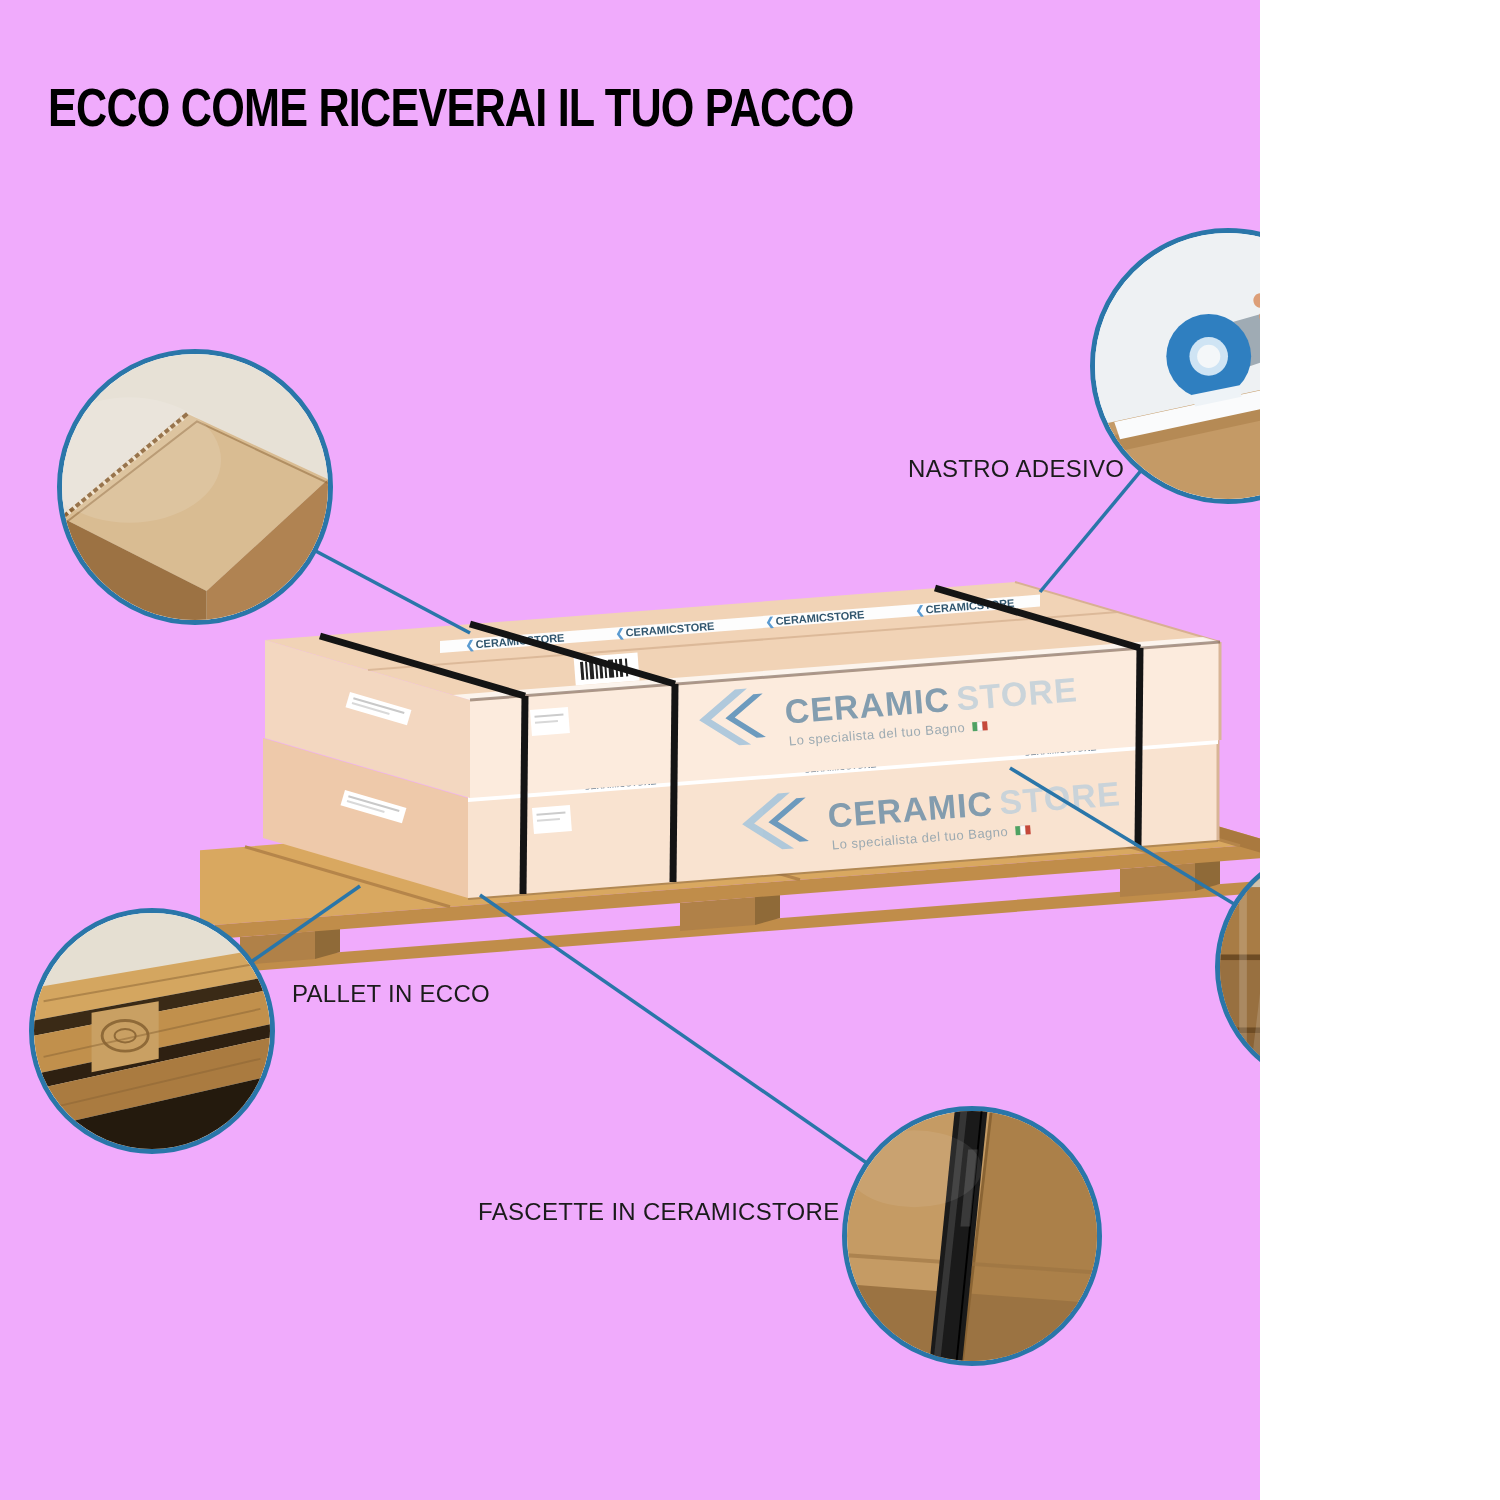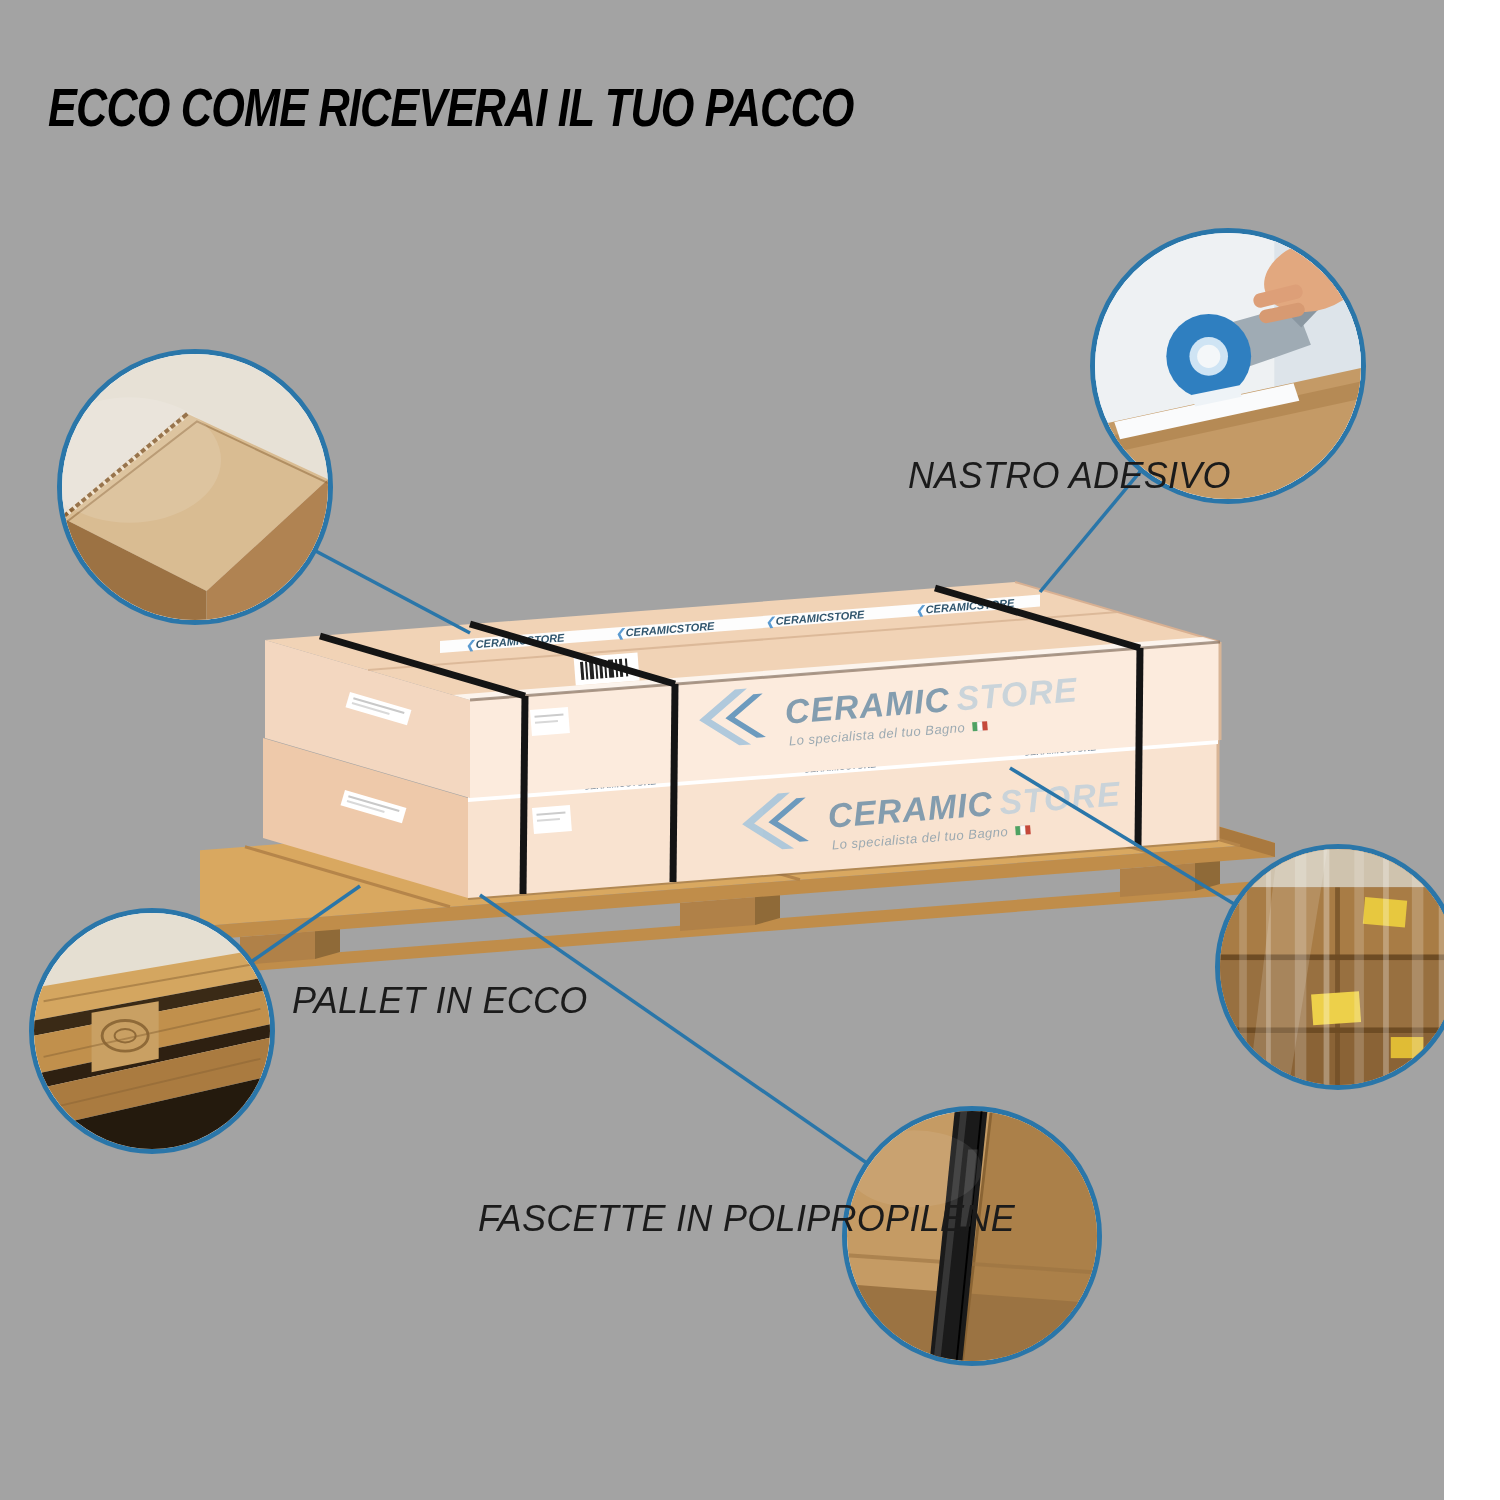--- a/index.html
+++ b/index.html
@@ -1,21 +1,21 @@
 <!DOCTYPE html>
 <html><head>
 <meta charset="utf-8">
 <style>
   html,body{margin:0;padding:0;background:#fff;}
-  .canvas{position:relative;width:1444px;height:1500px;background:#a3a3a3;
-          font-family:"Liberation Sans",sans-serif;overflow:hidden;font-style:italic;}
+  .canvas{position:relative;width:1260px;height:1500px;background:#f0abfc;
+          font-family:"Liberation Sans",sans-serif;overflow:hidden;}
   .title{position:absolute;left:48px;top:40px;font-size:54px;font-weight:700;
          color:#000;white-space:nowrap;letter-spacing:-1px;
          transform:scaleX(.8);transform-origin:left top;}
-  .label{position:absolute;font-size:36px;color:#1b1b1b;letter-spacing:.3px;white-space:nowrap;}
+  .label{position:absolute;font-size:24px;color:#1b1b1b;letter-spacing:.3px;white-space:nowrap;}
   .l-cartone{left:345px;top:490px}
   .l-nastro{left:908px;top:455px}
   .l-pellicola{left:948px;top:928px}
   .l-pallet{left:292px;top:980px}
   .l-fascette{left:478px;top:1198px}
   .callout{position:absolute;border-radius:50%;border:5px solid #2a76a9;overflow:hidden;
            background:#fff;box-sizing:border-box;}
   .callout svg{display:block;width:100%;height:100%;}
   .c-cartone{left:57px;top:349px;width:276px;height:276px}
   .c-nastro{left:1090px;top:228px;width:276px;height:276px}
@@ -263,15 +263,15 @@
       <polygon points="112,0 146,0 120,260 86,260" fill="#1a1a1a"></polygon>
       <polygon points="118,0 125,0 97,260 90,260" fill="#4a4a4a" opacity=".6"></polygon>
       <line x1="140" y1="0" x2="114" y2="260" stroke="#000000" stroke-width="2"></line>
       <polygon points="126,40 136,40 128,120 118,120" fill="#ffffff" opacity=".14"></polygon>
       <ellipse cx="70" cy="60" rx="70" ry="40" fill="#ffffff" opacity=".08"></ellipse>
     </svg>
   </div>
 
   <div class="label l-nastro">NASTRO ADESIVO</div>
   <div class="label l-pallet">PALLET IN ECCO</div>
-  <div class="label l-fascette">FASCETTE IN POLIPROPILENE</div>
+  <div class="label l-fascette">FASCETTE IN CERAMICSTORE</div>
 
 </div>
 
 </body></html>

